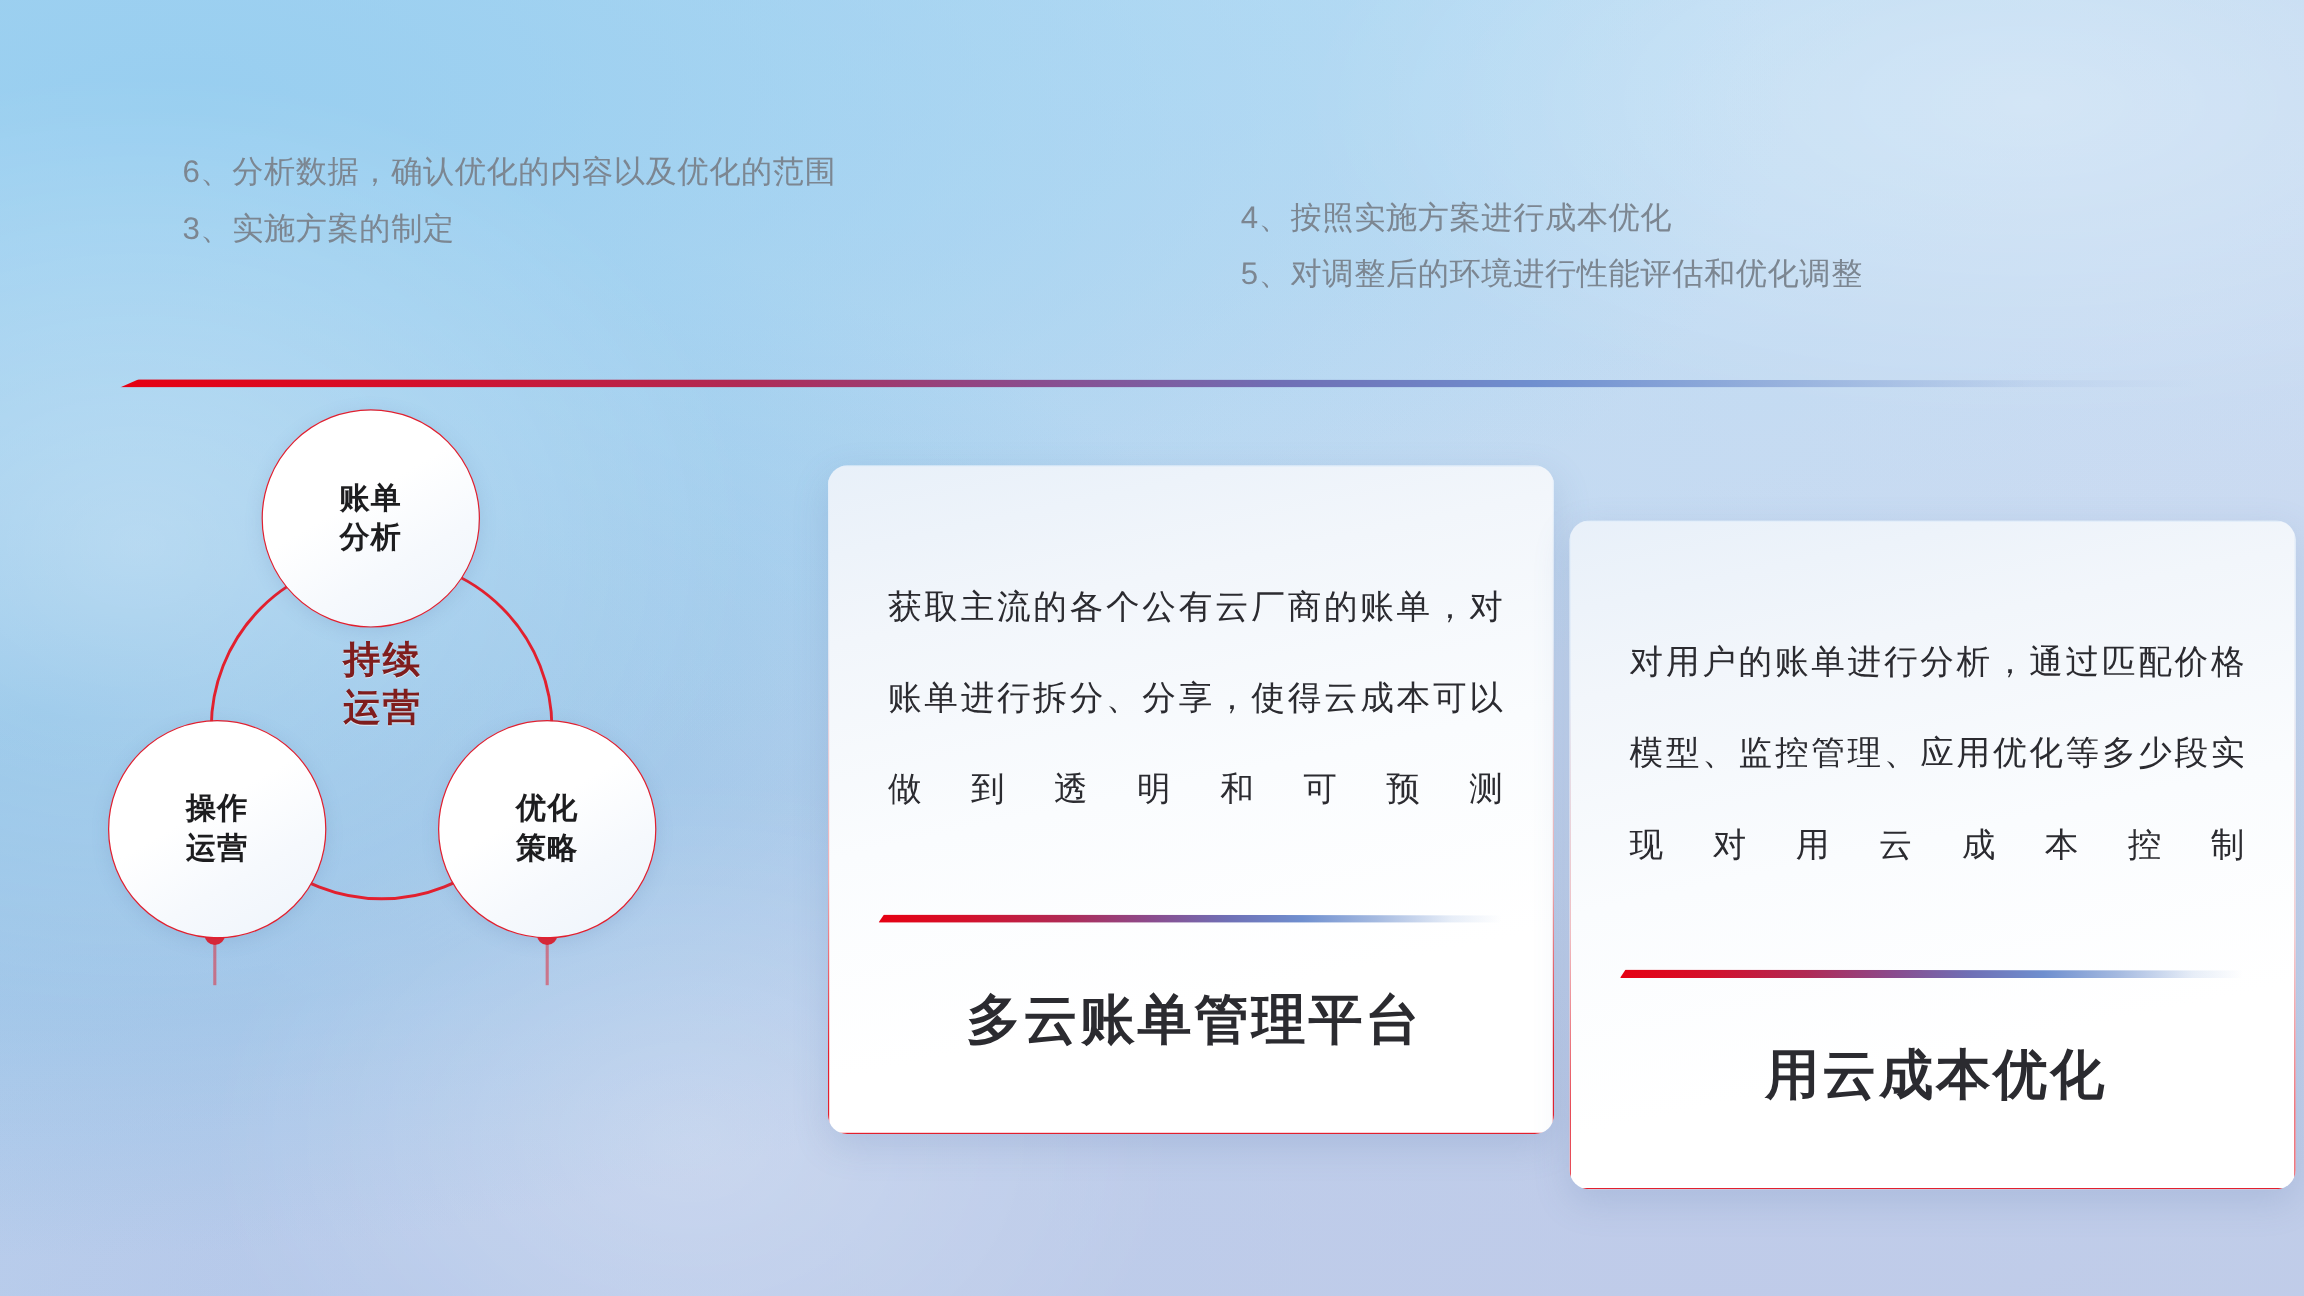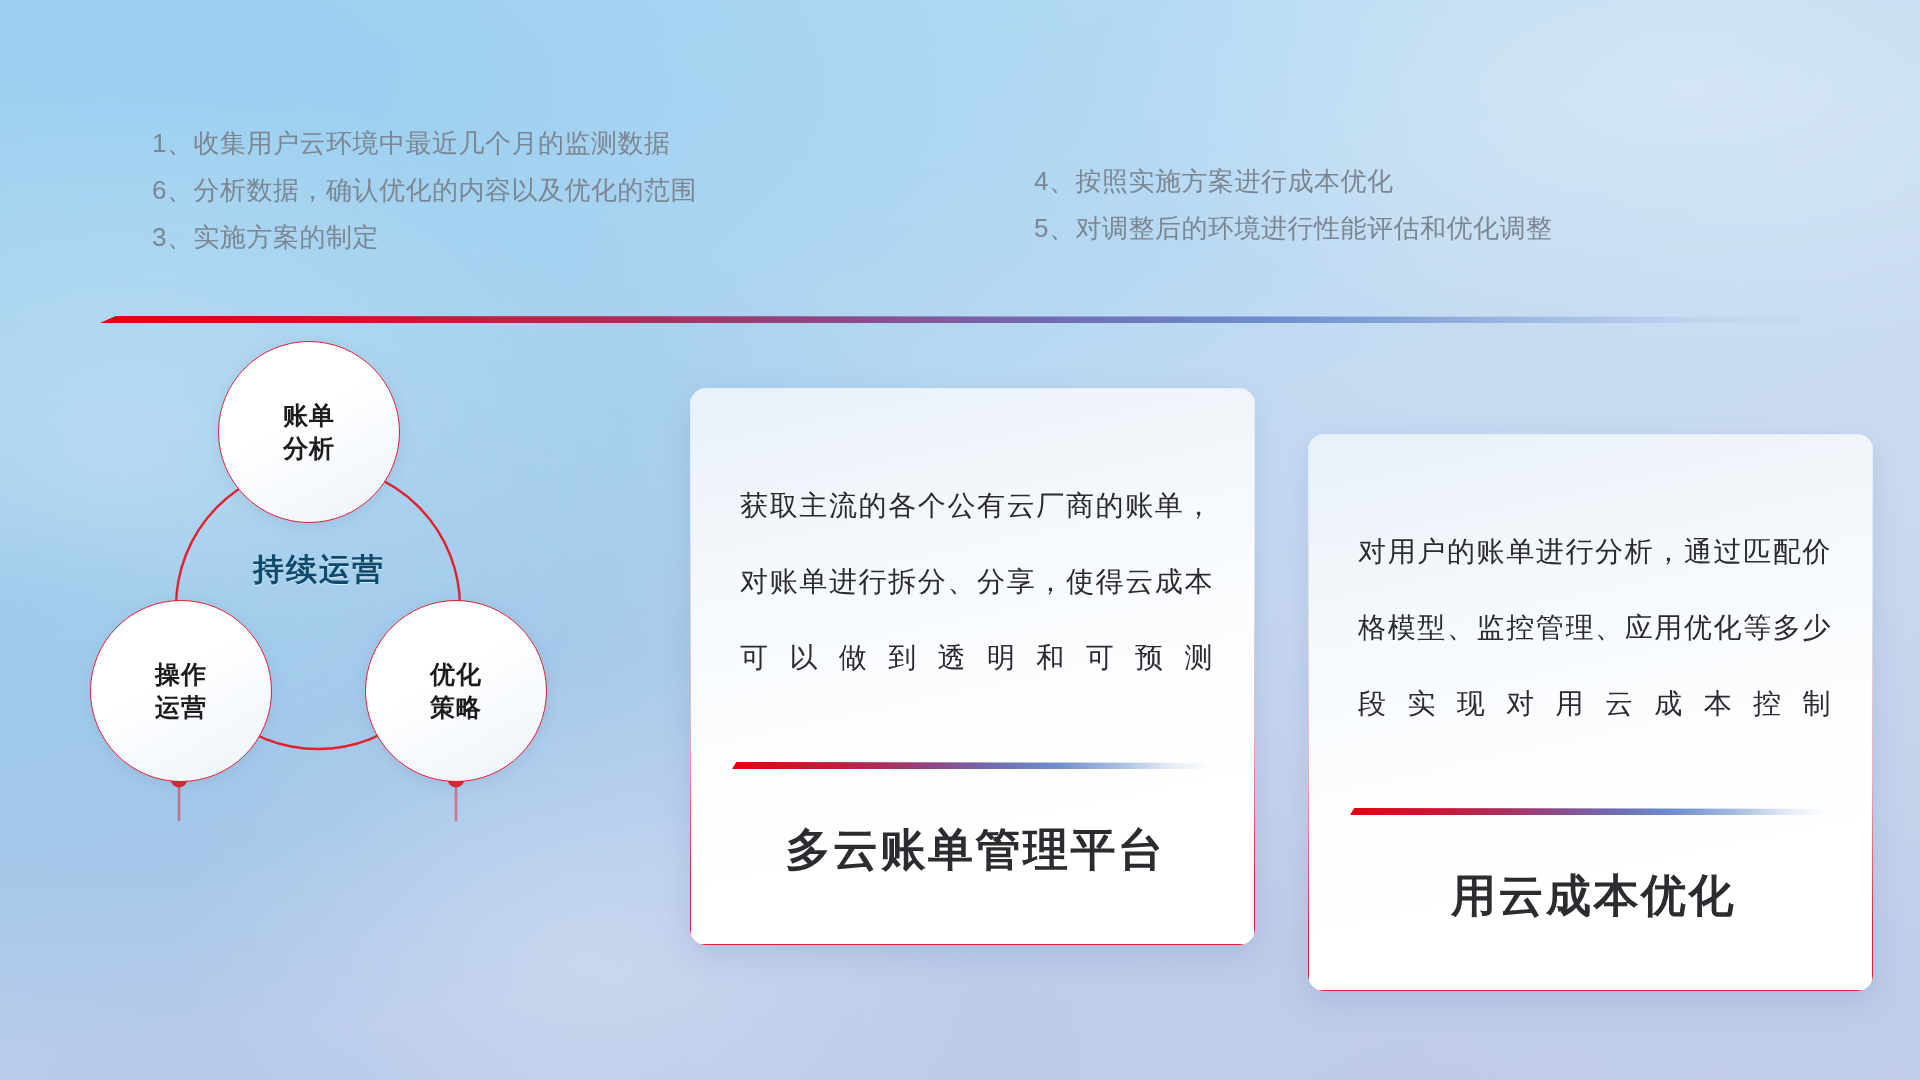--- a/index.html
+++ b/index.html
@@ -80,38 +80,39 @@
     line-height: 1.32;
     letter-spacing: 1px;
     text-align: center;
   }
   #lobe-top   { left: 118px; top: -14px;  width: 180px; height: 180px; }
   #lobe-left  { left: -10px; top: 245px;  width: 180px; height: 180px; align-items: center; }
   #lobe-right { left: 265px; top: 245px;  width: 180px; height: 180px; }
   #venn-center {
     position: absolute;
     left: 128px; top: 120px; width: 182px; height: 190px;
-    display: flex; 
+    display: flex; flex-direction: column;
     align-items: center; justify-content: center;
-    color: #0c4a6e;
+    color: #7f1d1d;
     font-size: 31px;
     font-weight: bold;
     line-height: 1.3;
     letter-spacing: 2px;
     text-shadow: 0 1px 0 rgba(255,255,255,0.6);
   }
 
   
   .card {
     position: absolute;
     border-radius: 16px;
     background: linear-gradient(168deg,
         #e8f0f9 0%, #f2f6fb 22%, #fafcfe 48%, #ffffff 75%, #ffffff 100%);
     box-shadow: 0 10px 30px rgba(90,120,170,0.20);
     overflow: hidden;
+    padding-left: 40px;
   }
   .card::after {
     content: "";
     position: absolute; inset: 0;
     border-radius: 16px;
     border: 1.6px solid transparent;
     border-image: linear-gradient(180deg,
         rgba(226,238,250,0.95) 0%,
         rgba(222,232,246,0.9) 26%,
         rgba(236,160,165,0.85) 62%,
@@ -148,21 +149,20 @@
 </style>
 </head>
 <body>
 
 <div id="bg">
   <div id="bg-swirl"></div>
 </div>
 
 <div class="bullets" id="bullets-left">
   <ul>
-    <li>1、收集用户云环境中最近几个月的监测数据</li>
     <li>6、分析数据，确认优化的内容以及优化的范围</li>
     <li>3、实施方案的制定</li>
   </ul>
 </div>
 
 <div class="bullets" id="bullets-right">
   <ul>
     <li>4、按照实施方案进行成本优化</li>
     <li>5、对调整后的环境进行性能评估和优化调整</li>
   </ul>

